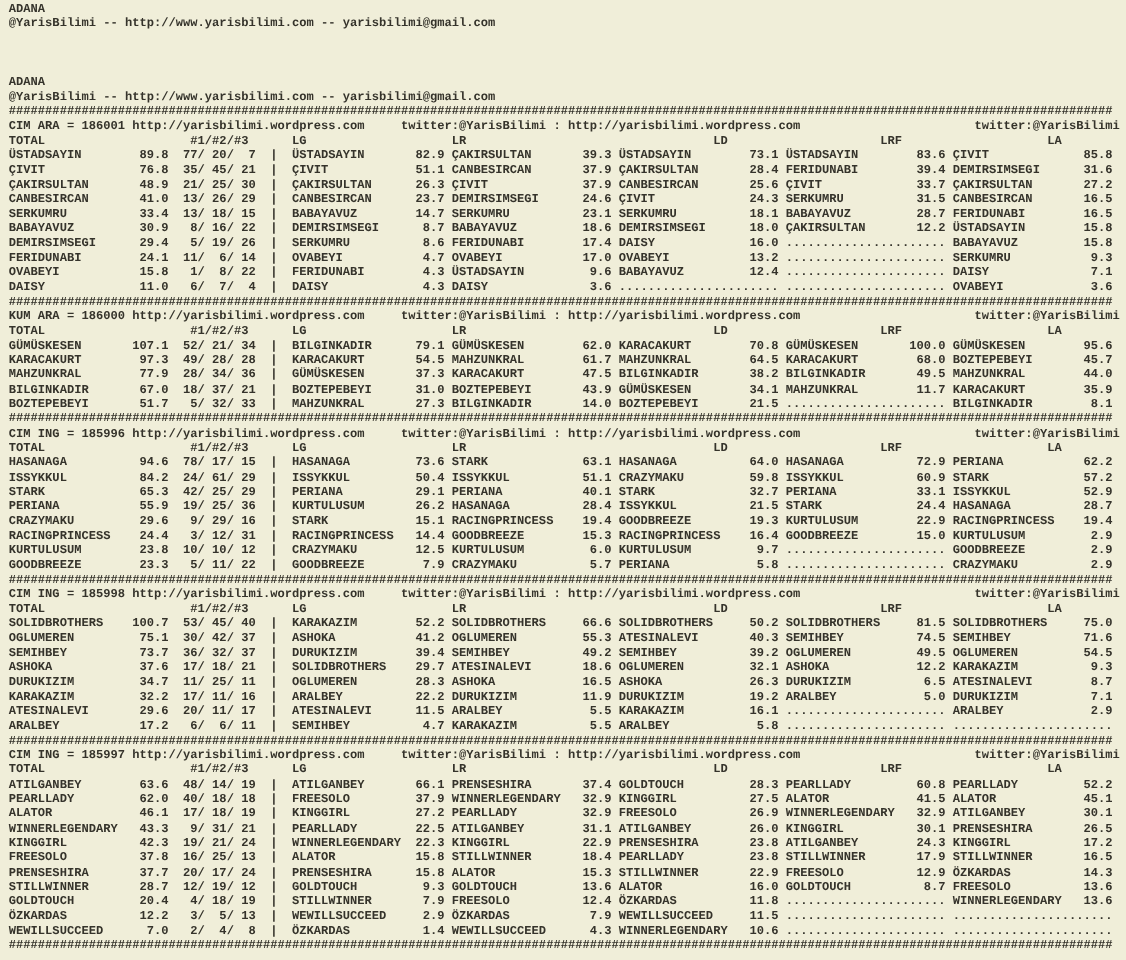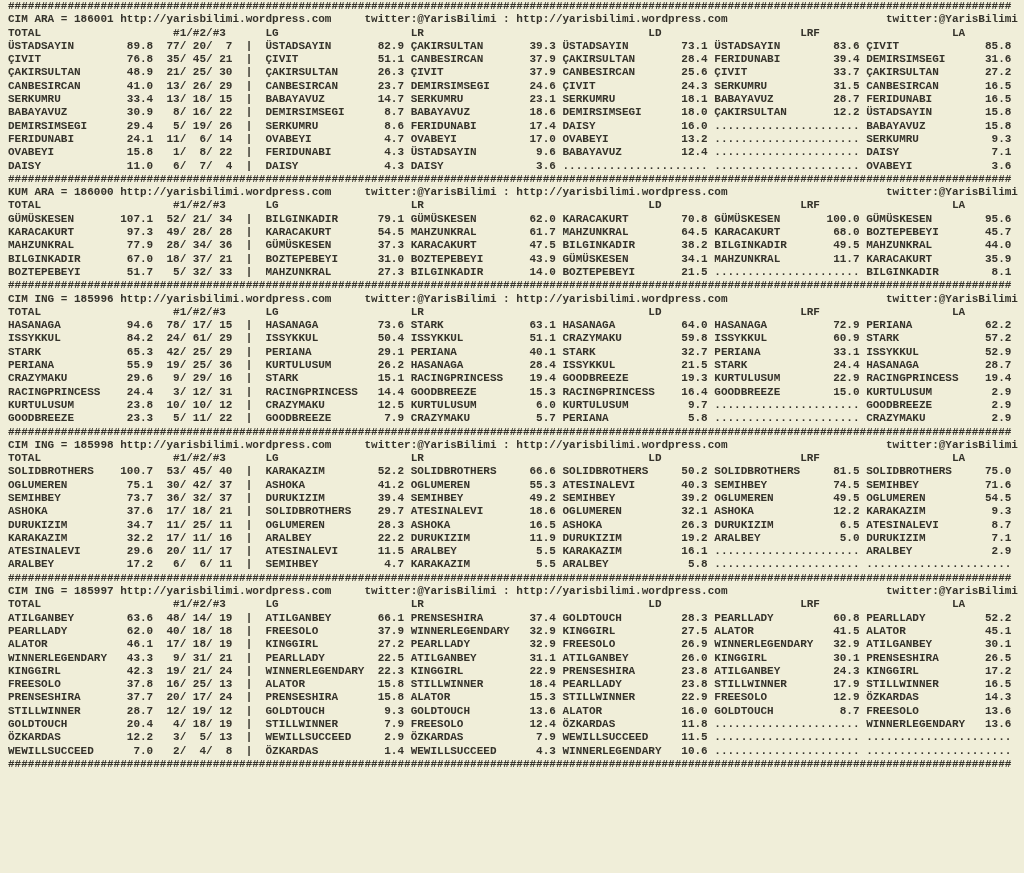--- a/index.html
+++ b/index.html
@@ -22,20 +22,28 @@
     color: #35332b;
     white-space: pre;
     font-variant-ligatures: none;
   }
   #intro { padding-top: 3px; }
 </style>
 </head>
 <body>
 
 <div>
+  <pre id="intro"><span>ADANA</span>
+<span>@YarisBilimi -- http://www.yarisbilimi.com -- yarisbilimi@gmail.com</span>
+
+
+
+<span>ADANA</span>
+<span>@YarisBilimi -- http://www.yarisbilimi.com -- yarisbilimi@gmail.com</span>
+</pre>
   <div id="report">
       <pre>########################################################################################################################################################
 CIM ARA = 186001 http://yarisbilimi.wordpress.com     twitter:@YarisBilimi : http://yarisbilimi.wordpress.com                        twitter:@YarisBilimi
 TOTAL                    #1/#2/#3      LG                    LR                                  LD                     LRF                    LA
 ÜSTADSAYIN        89.8  77/ 20/  7  |  ÜSTADSAYIN       82.9 ÇAKIRSULTAN       39.3 ÜSTADSAYIN        73.1 ÜSTADSAYIN        83.6 ÇIVIT             85.8
 ÇIVIT             76.8  35/ 45/ 21  |  ÇIVIT            51.1 CANBESIRCAN       37.9 ÇAKIRSULTAN       28.4 FERIDUNABI        39.4 DEMIRSIMSEGI      31.6
 ÇAKIRSULTAN       48.9  21/ 25/ 30  |  ÇAKIRSULTAN      26.3 ÇIVIT             37.9 CANBESIRCAN       25.6 ÇIVIT             33.7 ÇAKIRSULTAN       27.2
 CANBESIRCAN       41.0  13/ 26/ 29  |  CANBESIRCAN      23.7 DEMIRSIMSEGI      24.6 ÇIVIT             24.3 SERKUMRU          31.5 CANBESIRCAN       16.5
 SERKUMRU          33.4  13/ 18/ 15  |  BABAYAVUZ        14.7 SERKUMRU          23.1 SERKUMRU          18.1 BABAYAVUZ         28.7 FERIDUNABI        16.5
 BABAYAVUZ         30.9   8/ 16/ 22  |  DEMIRSIMSEGI      8.7 BABAYAVUZ         18.6 DEMIRSIMSEGI      18.0 ÇAKIRSULTAN       12.2 ÜSTADSAYIN        15.8

